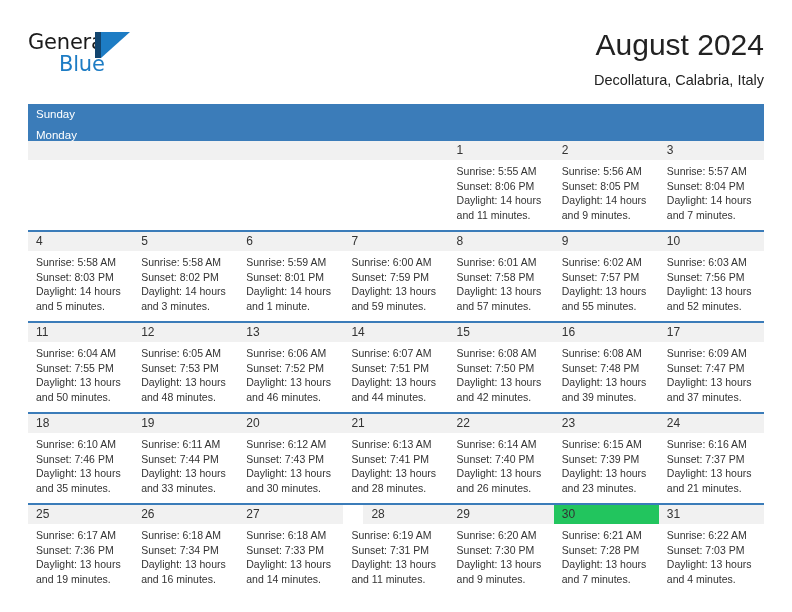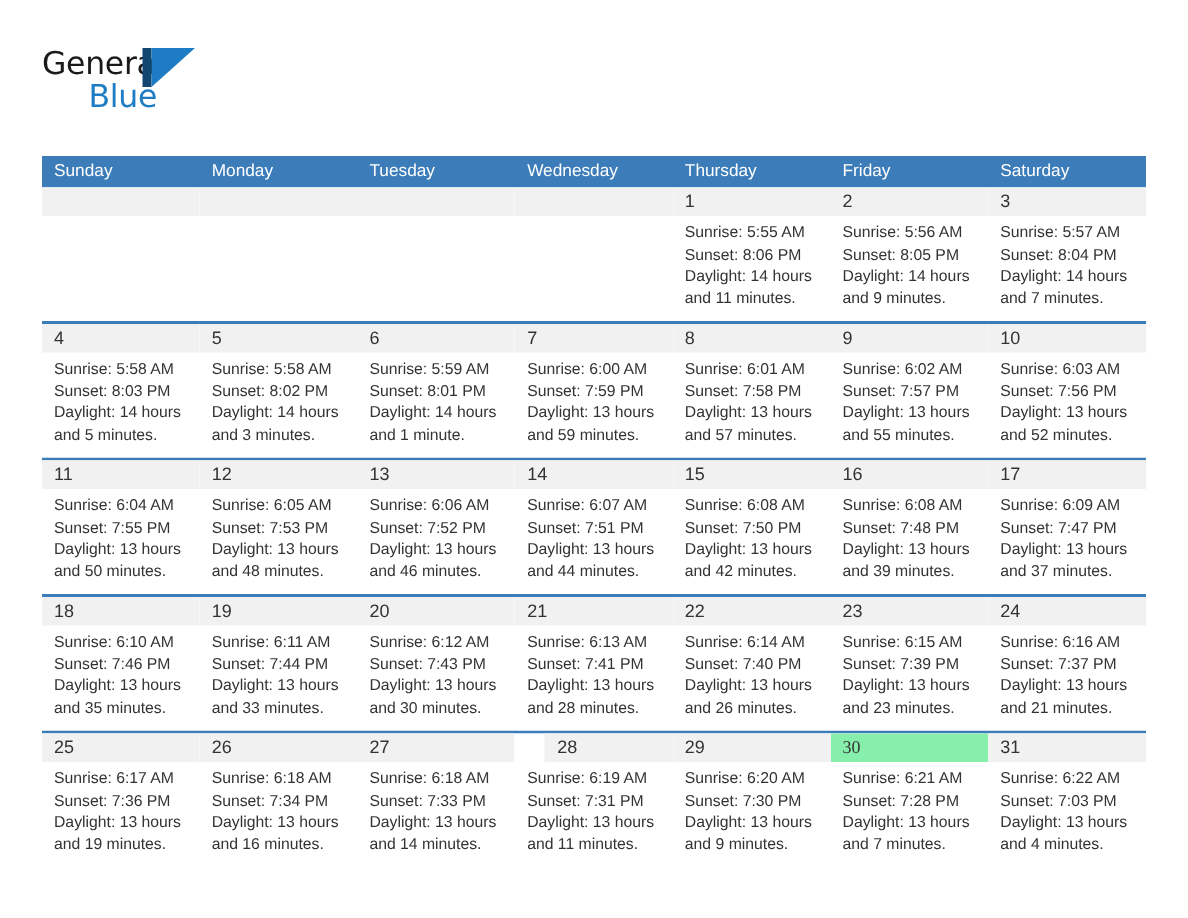--- a/index.html
+++ b/index.html
@@ -95,21 +95,22 @@
   
   .calendar {
     position: absolute;
     left: 28px;
     top: 104px;
     width: 736px;
   }
   .weekdays {
     display: flex;
     background: #3b7cb9;
-    height: 21px;
+    height: 37px;
+    flex-direction: column;
   }
   .weekday {
     flex: 1 1 0;
     min-width: 0;
     color: #ffffff;
     font-size: 11.5px;
     line-height: 21px;
     padding-left: 8px;
     box-sizing: border-box;
     white-space: nowrap;
@@ -154,20 +155,24 @@
 
   <div class="topbar">
 
     <div class="logo">
       <span class="logo-general">General</span>
       <span class="logo-bar"></span>
       <span class="logo-tri"></span>
       <span class="logo-blue">Blue</span>
     </div>
 
+    <div class="titles">
+      <div class="cal-title">August 2024</div>
+      <div class="cal-subtitle">Decollatura, Calabria, Italy</div>
+    </div>
 
   </div>
 
   <div class="calendar">
     <div class="weekdays" style="background: rgb(59, 124, 185);">
         <div class="weekday">Sunday</div>
         <div class="weekday">Monday</div>
         <div class="weekday">Tuesday</div>
         <div class="weekday">Wednesday</div>
         <div class="weekday">Thursday</div>
@@ -451,21 +456,21 @@
           <div class="day">
             <div class="day-num" style="background: rgb(241, 241, 241);">29</div>
             <div class="day-lines">
               <div class="day-line">Sunrise: 6:20 AM</div>
               <div class="day-line">Sunset: 7:30 PM</div>
               <div class="day-line">Daylight: 13 hours</div>
               <div class="day-line">and 9 minutes.</div>
             </div>
           </div>
           <div class="day">
-            <div class="day-num" style="background: #86efac; font-family: Liberation Serif, serif;">30</div>
+            <div class="day-num" style="background: #22c55e;">30</div>
             <div class="day-lines">
               <div class="day-line">Sunrise: 6:21 AM</div>
               <div class="day-line">Sunset: 7:28 PM</div>
               <div class="day-line">Daylight: 13 hours</div>
               <div class="day-line">and 7 minutes.</div>
             </div>
           </div>
           <div class="day">
             <div class="day-num" style="background: rgb(241, 241, 241);">31</div>
             <div class="day-lines">

